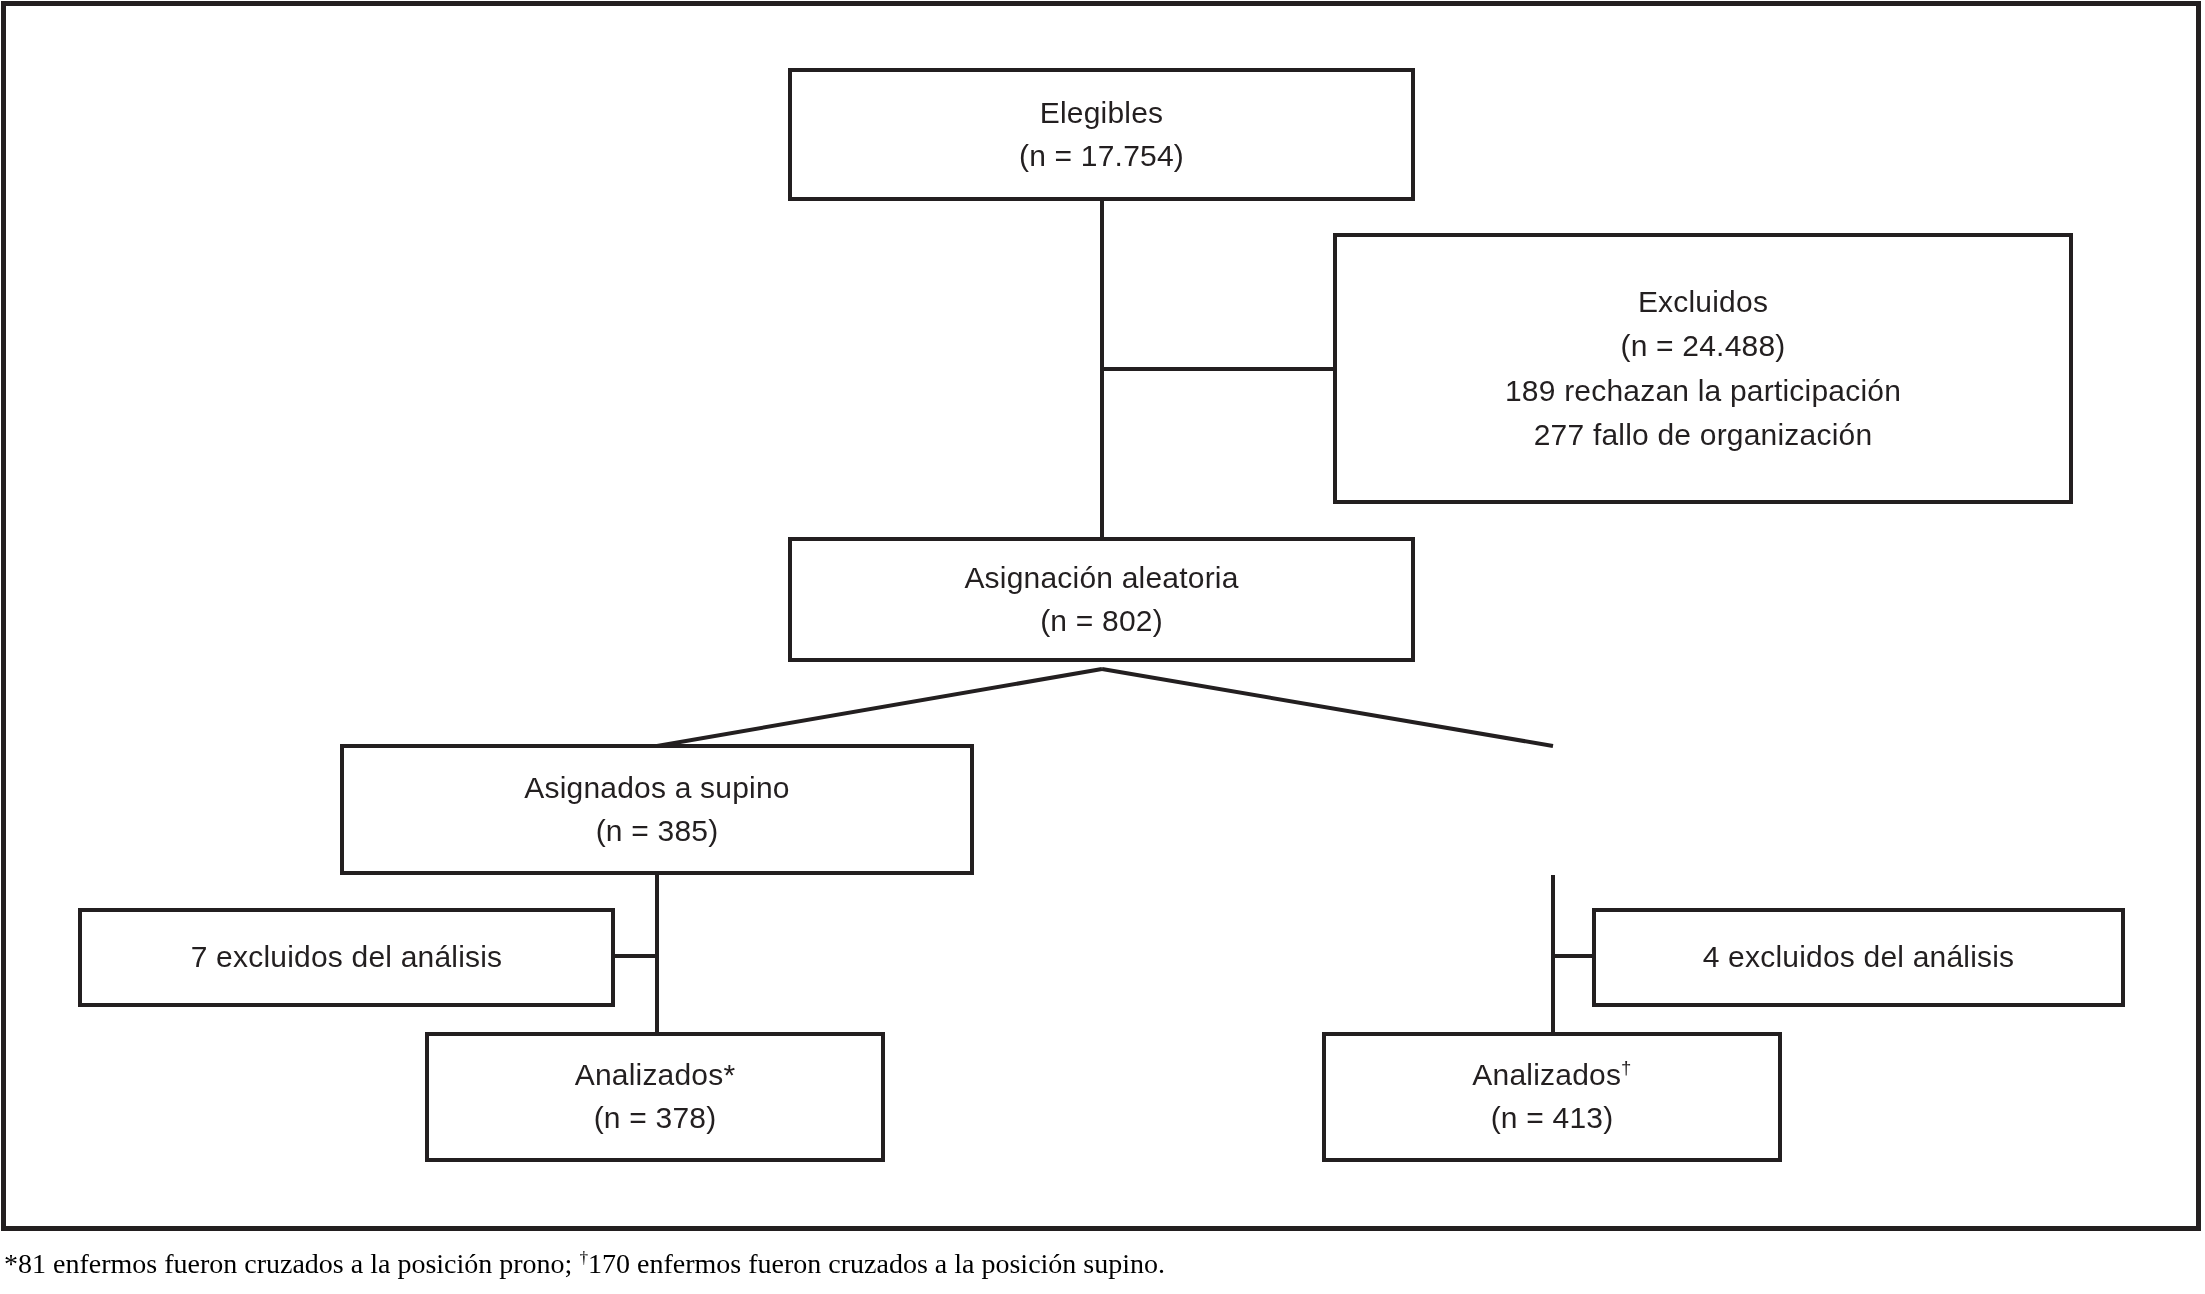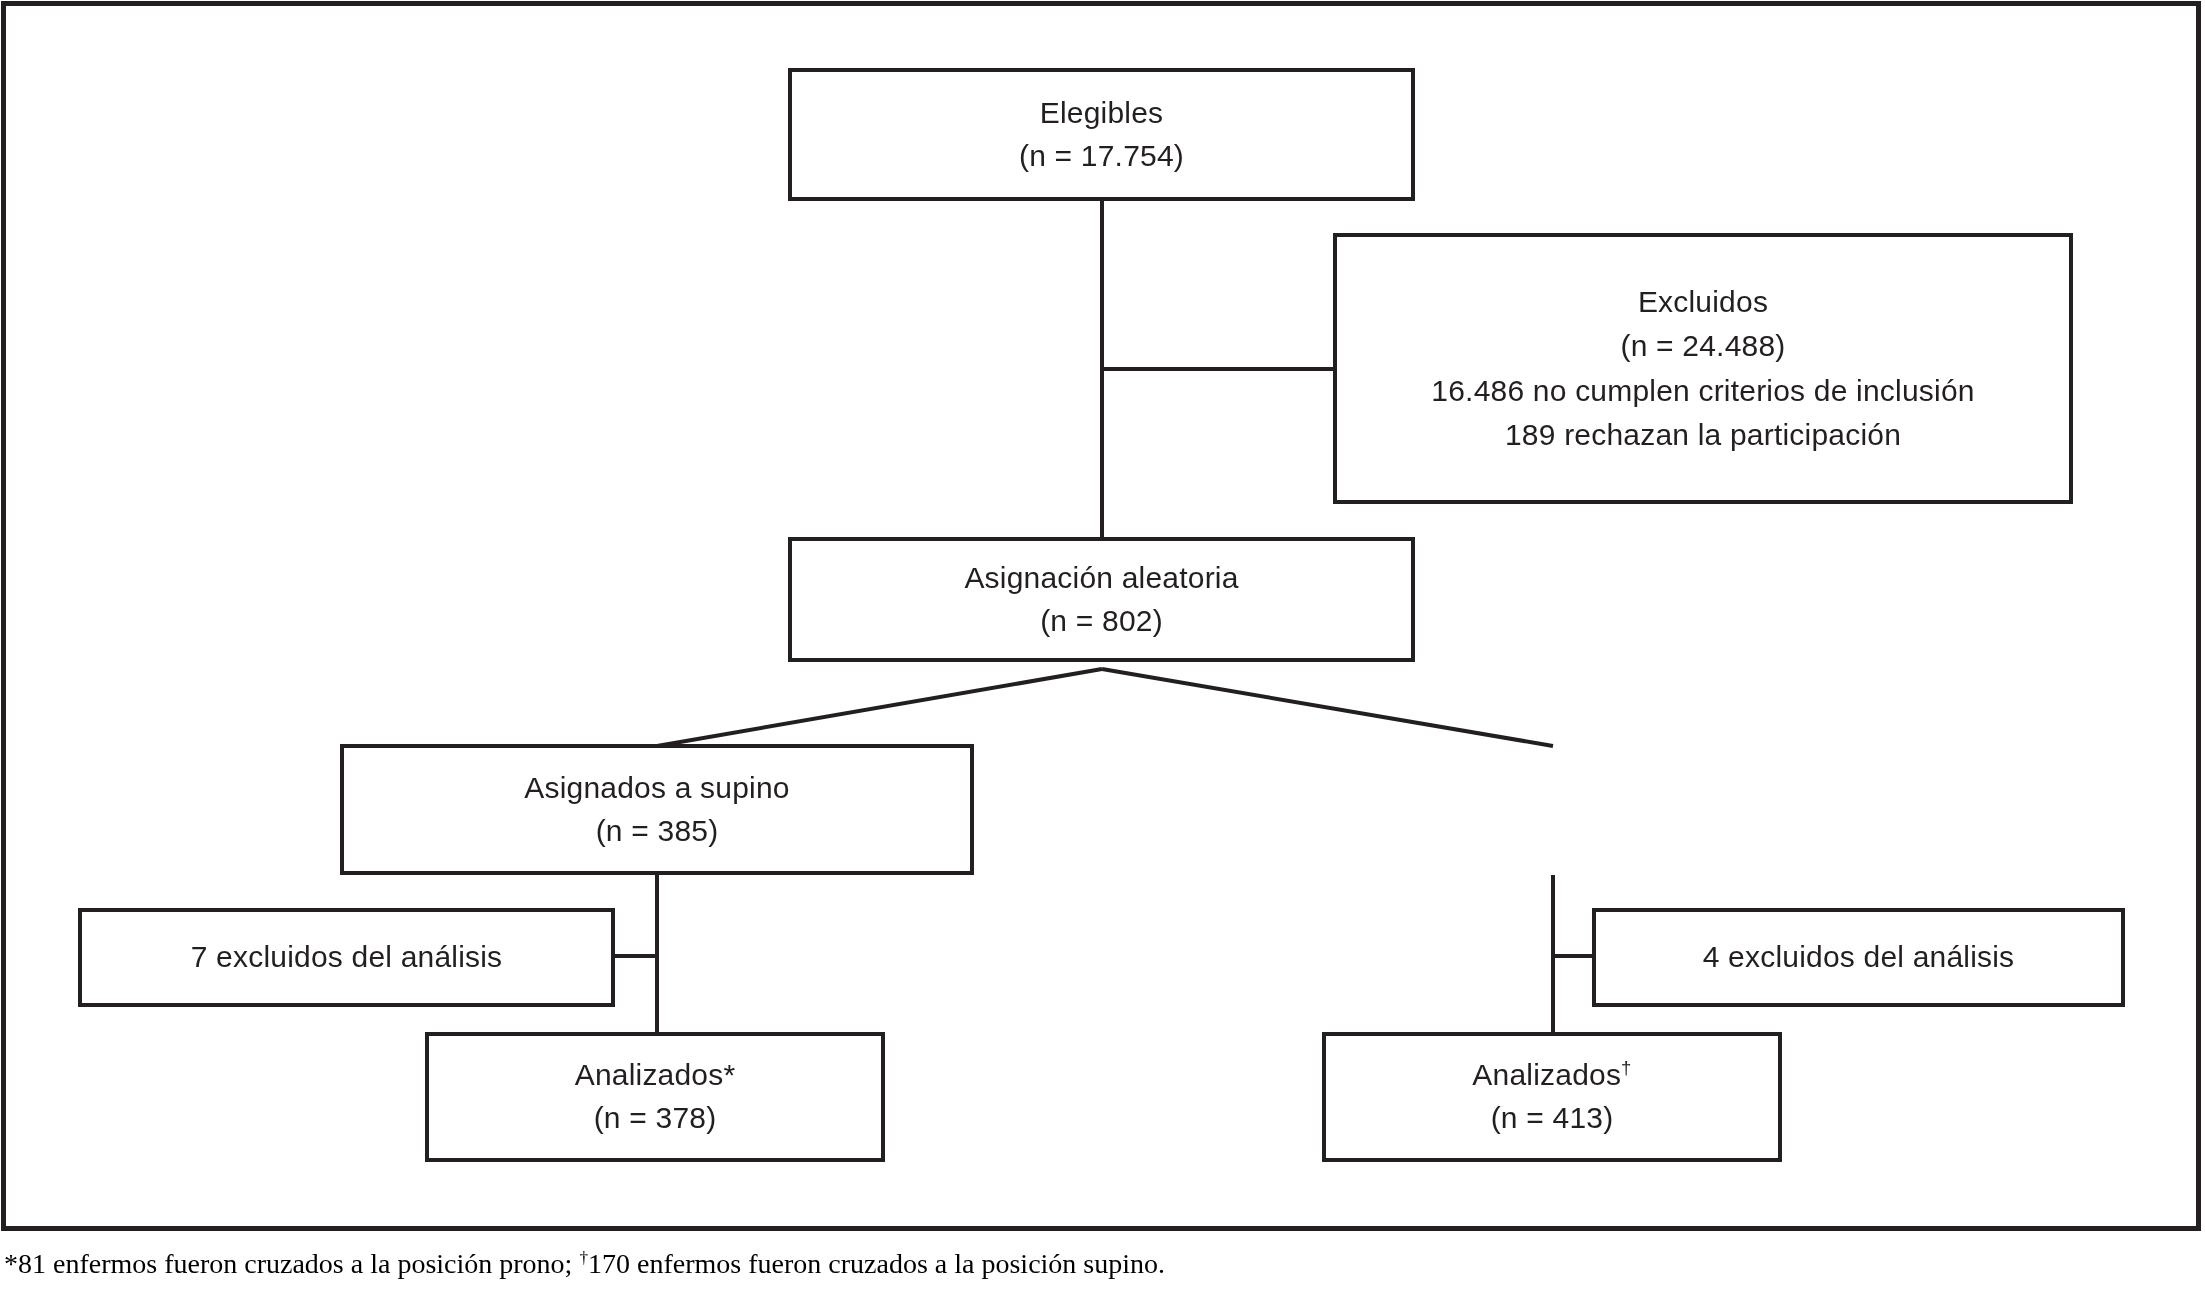--- a/index.html
+++ b/index.html
@@ -107,22 +107,22 @@
   </svg>
 
   <div class="fbox box-eligible">
     <div>Elegibles</div>
     <div>(n = 17.754)</div>
   </div>
 
   <div class="fbox box-excluded">
     <div>Excluidos</div>
     <div>(n = 24.488)</div>
-    <div>16.486 no cumplen criterios de inclusión</div>
     <div>189 rechazan la participación</div>
+    <div>277 fallo de organización</div>
   </div>
 
   <div class="fbox box-randomized">
     <div>Asignación aleatoria</div>
     <div>(n = 802)</div>
   </div>
 
   <div class="fbox box-supine">
     <div>Asignados a supino</div>
     <div>(n = 385)</div>

